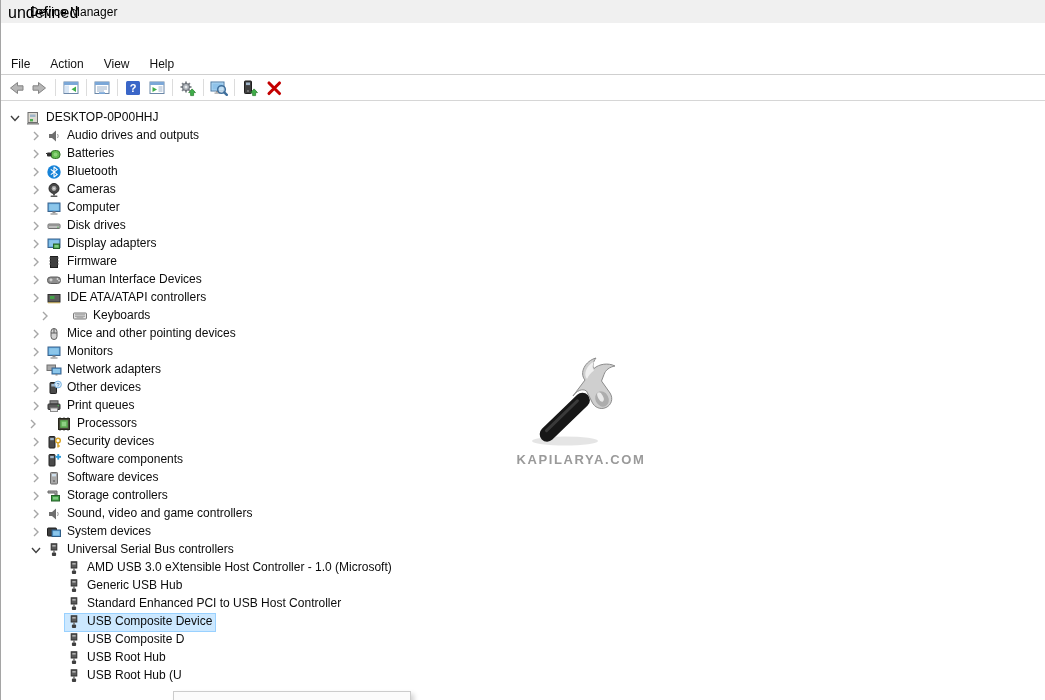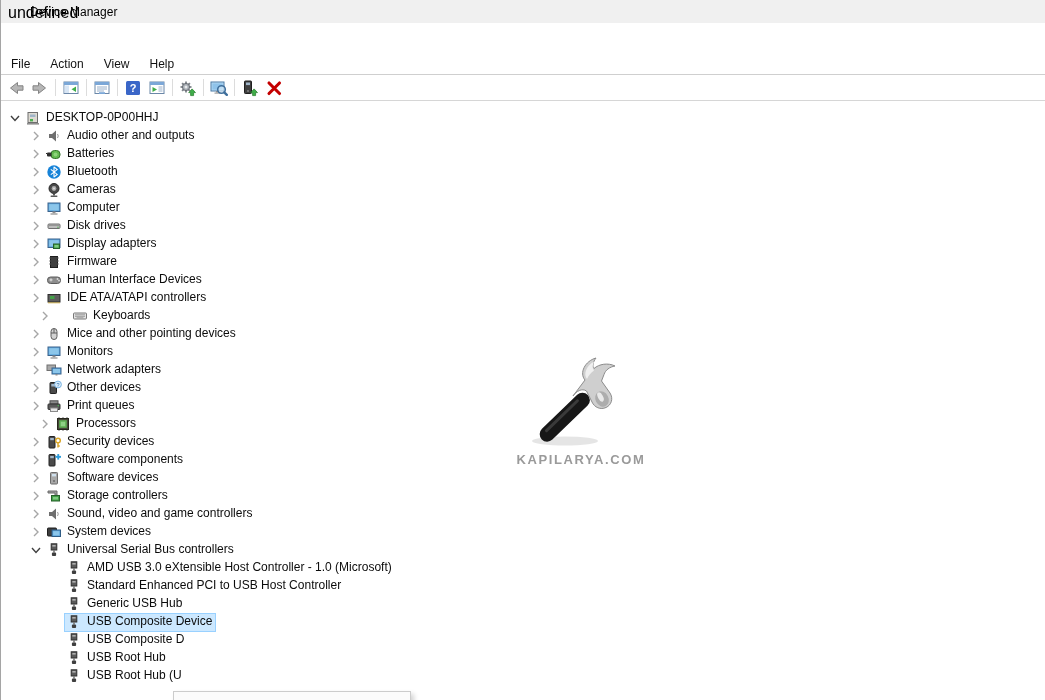--- a/index.html
+++ b/index.html
@@ -208,21 +208,21 @@
             <polyline points="6,4 10,8 6,12" fill="none" stroke="#a6a6a6" stroke-width="1.4"></polyline>
           </svg>
         </span>
         <span class="rowbody">
           <span class="ticon">
             <svg xmlns="http://www.w3.org/2000/svg" width="16" height="16" viewBox="0 0 16 16">
               <polygon points="3,6 6,6 10,2.5 10,13.5 6,10 3,10" fill="#6f6f6f"></polygon>
               <path d="M11.5 6 q1.5 2 0 4" fill="none" stroke="#9a9a9a" stroke-width="1"></path>
             </svg>
           </span>
-          <span class="tlabel">Audio other and outputs</span>
+          <span class="tlabel">Audio drives and outputs</span>
         </span>
       </div>
       <div class="trow" style="padding-left: 27px;">
         <span class="chev">
           <svg xmlns="http://www.w3.org/2000/svg" width="16" height="16" viewBox="0 0 16 16">
             <polyline points="6,4 10,8 6,12" fill="none" stroke="#a6a6a6" stroke-width="1.4"></polyline>
           </svg>
         </span>
         <span class="rowbody">
           <span class="ticon">
@@ -492,21 +492,21 @@
             <svg xmlns="http://www.w3.org/2000/svg" width="16" height="16" viewBox="0 0 16 16">
               <rect x="4" y="2.8" width="8" height="3.2" fill="#8a8a8a" stroke="#4f4f4f"></rect>
               <rect x="2" y="6" width="12" height="5.5" rx="0.8" fill="#5a5a5a" stroke="#333"></rect>
               <circle cx="12.3" cy="7.6" r="0.8" fill="#4caf50"></circle>
               <rect x="4.5" y="10" width="7" height="3.5" fill="#e6e6e6" stroke="#8a8a8a"></rect>
             </svg>
           </span>
           <span class="tlabel">Print queues</span>
         </span>
       </div>
-      <div class="trow" style="padding-left: 36px;">
+      <div class="trow" style="padding-left: 24px; gap: 13px;">
         <span class="chev">
           <svg xmlns="http://www.w3.org/2000/svg" width="16" height="16" viewBox="0 0 16 16">
             <polyline points="6,4 10,8 6,12" fill="none" stroke="#a6a6a6" stroke-width="1.4"></polyline>
           </svg>
         </span>
         <span class="rowbody">
           <span class="ticon">
             <svg xmlns="http://www.w3.org/2000/svg" width="16" height="16" viewBox="0 0 16 16">
               <g stroke="#6f6f6f">
                 <line x1="4" y1="1" x2="4" y2="3"></line>
@@ -665,35 +665,35 @@
         <span class="rowbody">
           <span class="ticon">
             <svg xmlns="http://www.w3.org/2000/svg" width="16" height="16" viewBox="0 0 16 16">
               <rect x="5.2" y="1.8" width="5.6" height="6.2" fill="#5a5a5a" stroke="#2e2e2e"></rect>
               <rect x="6.6" y="3" width="1" height="1.6" fill="#e8e8e8"></rect>
               <rect x="8.4" y="3" width="1" height="1.6" fill="#e8e8e8"></rect>
               <rect x="7.2" y="8" width="1.6" height="2.6" fill="#7a7a7a"></rect>
               <rect x="5.9" y="10.6" width="4.2" height="3.4" rx="1" fill="#3f3f3f"></rect>
             </svg>
           </span>
-          <span class="tlabel">Standard Enhanced PCI to USB Host Controller</span>
+          <span class="tlabel">Generic USB Hub</span>
         </span>
       </div>
       <div class="trow" style="padding-left: 63px;">
         <span class="rowbody">
           <span class="ticon">
             <svg xmlns="http://www.w3.org/2000/svg" width="16" height="16" viewBox="0 0 16 16">
               <rect x="5.2" y="1.8" width="5.6" height="6.2" fill="#5a5a5a" stroke="#2e2e2e"></rect>
               <rect x="6.6" y="3" width="1" height="1.6" fill="#e8e8e8"></rect>
               <rect x="8.4" y="3" width="1" height="1.6" fill="#e8e8e8"></rect>
               <rect x="7.2" y="8" width="1.6" height="2.6" fill="#7a7a7a"></rect>
               <rect x="5.9" y="10.6" width="4.2" height="3.4" rx="1" fill="#3f3f3f"></rect>
             </svg>
           </span>
-          <span class="tlabel">Generic USB Hub</span>
+          <span class="tlabel">Standard Enhanced PCI to USB Host Controller</span>
         </span>
       </div>
       <div class="trow" style="padding-left: 63px;">
         <span class="rowbody selected">
           <span class="ticon">
             <svg xmlns="http://www.w3.org/2000/svg" width="16" height="16" viewBox="0 0 16 16">
               <rect x="5.2" y="1.8" width="5.6" height="6.2" fill="#5a5a5a" stroke="#2e2e2e"></rect>
               <rect x="6.6" y="3" width="1" height="1.6" fill="#e8e8e8"></rect>
               <rect x="8.4" y="3" width="1" height="1.6" fill="#e8e8e8"></rect>
               <rect x="7.2" y="8" width="1.6" height="2.6" fill="#7a7a7a"></rect>

